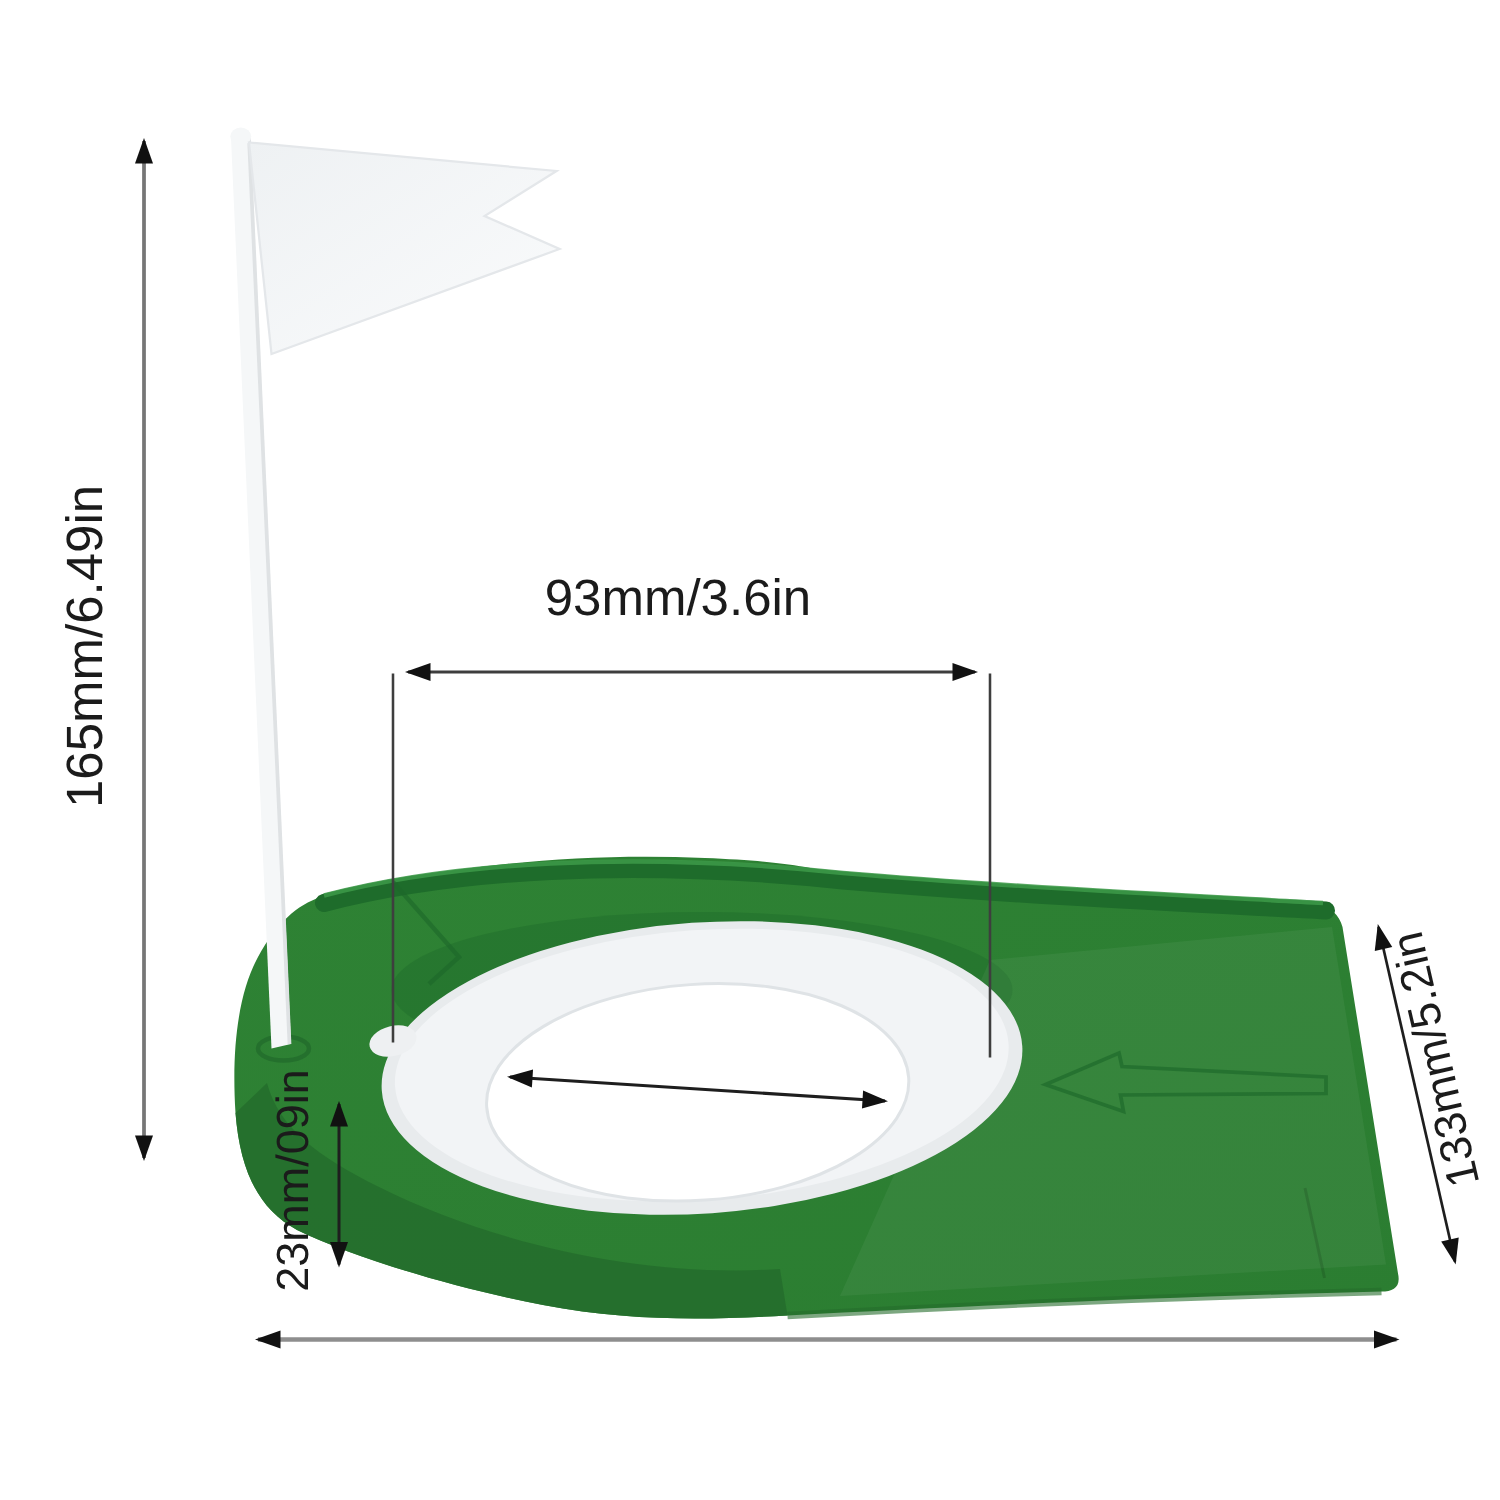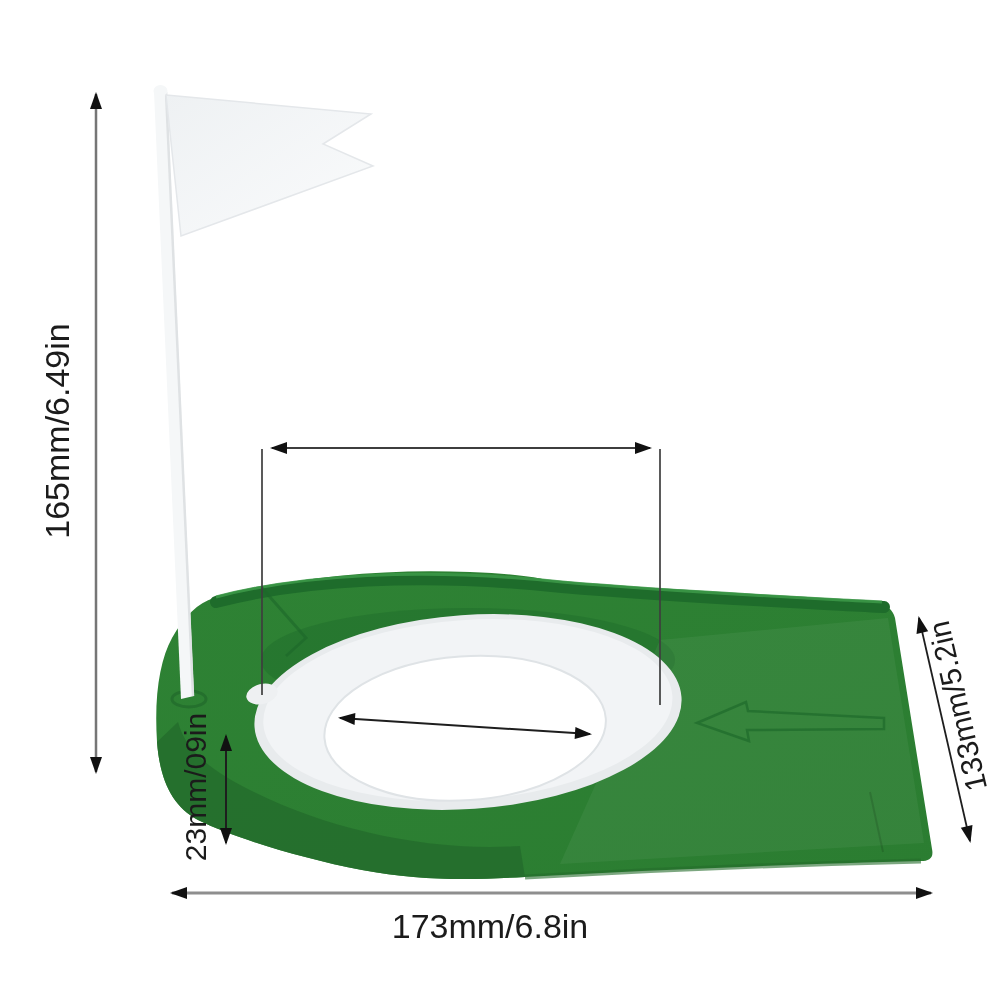--- a/index.html
+++ b/index.html
@@ -104,20 +104,20 @@
       <line x1="226" y1="736" x2="226" y2="843" stroke="#1e1e1e" stroke-width="2" marker-start="url(#ah)" marker-end="url(#ah)"></line>
 
       <line x1="919" y1="618" x2="970" y2="841" stroke="#1e1e1e" stroke-width="1.8" marker-start="url(#ah)" marker-end="url(#ah)"></line>
 
       <line x1="172" y1="893" x2="931" y2="893" stroke="#8e8e8e" stroke-width="3" marker-start="url(#ah)" marker-end="url(#ah)"></line>
     </g>
   </svg>
 
   <div class="dim-label lbl-main rot-90" style="left:-103px;top:409px;">165mm/6.49in</div>
 
+  <div class="dim-label lbl-main" style="left:292px;top:377px;">93mm/3.6in</div>
 
 
   <div class="dim-label lbl-small rot-90" style="left:36px;top:765px;">23mm/09in</div>
 
   <div class="dim-label lbl-small rot-diag" style="left:798px;top:684px;">133mm/5.2in</div>
 
-  <div class="dim-label lbl-main" style="left:330px;top:904px;">173mm/6.8in</div>
 </div>
 
 </body></html>

